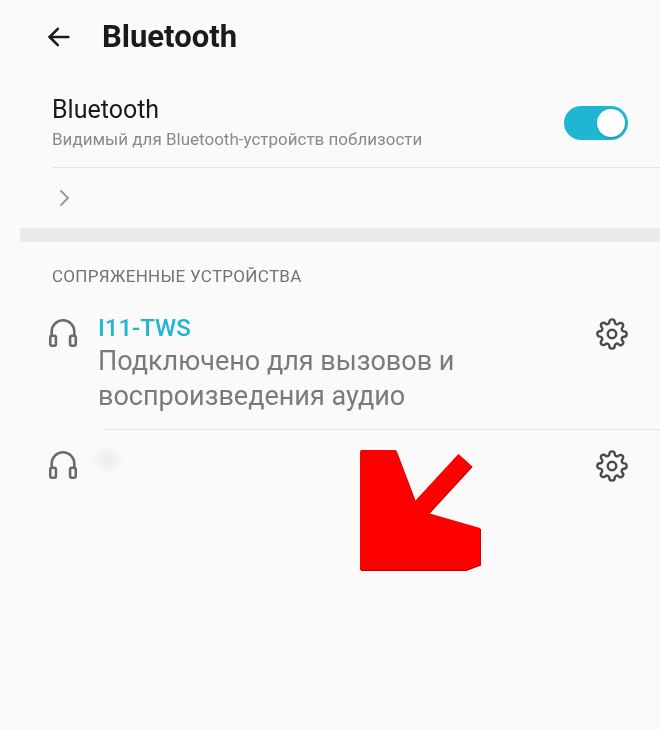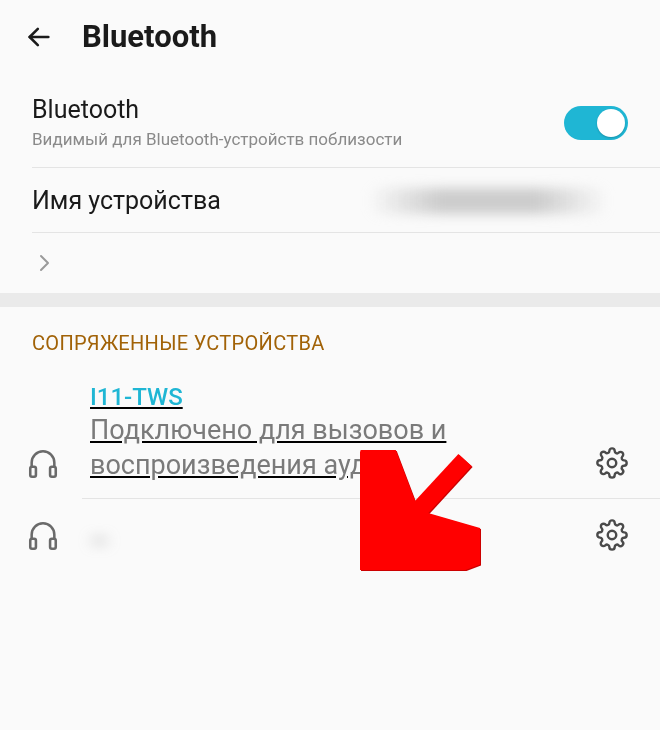--- a/index.html
+++ b/index.html
@@ -8,20 +8,21 @@
       background: #f5f5f5;
       width: 660px;
       height: 730px;
       overflow: hidden;
       position: relative;
     }
     .screen {
       background: #fafafa;
       width: 100%;
       height: 100%;
+      padding-left: 20px;
     }
     .header {
       display: flex;
       align-items: center;
       padding: 18px 24px 22px 24px;
       gap: 28px;
     }
     .header .title {
       font-size: 31px;
       font-weight: 700;
@@ -98,32 +99,31 @@
       max-width: 240px;
       margin-left:auto;
     }
 
     .section-gap {
       height: 14px;
       background: #eaeaea;
     }
     .section-header {
       padding: 24px 32px 12px 32px;
-      font-size: 20px;
-      color: #a16207;
+      font-size: 17px;
+      color: #737373;
       letter-spacing: 0.3px;
     }
 
     .device-row {
       display:flex;
-      align-items:flex-end;
+      align-items:flex-start;
       padding: 16px 28px 16px 24px;
-      gap: 28px;
-      position: relative;
-      text-decoration: underline;
+      gap: 16px;
+      position: relative;
     }
     .device-row.border::after {
       content:"";
       position:absolute;
       left:82px; right:0; bottom:0;
       height:1px;
       background:#e4e4e4;
     }
     .device-icon {
       width: 38px;
@@ -189,24 +189,20 @@
   <div class="row border">
     <div class="row-text">
       <div class="row-title">Bluetooth</div>
       <div class="row-sub">Видимый для Bluetooth-устройств поблизости</div>
     </div>
     <div class="toggle">
       <div class="knob"></div>
     </div>
   </div>
 
-  <div class="row border">
-    <div class="row-title">Имя устройства</div>
-    <div class="device-name-value"></div>
-  </div>
 
   <div class="row">
     <div class="chevron">
       <svg viewBox="0 0 24 24" fill="none" stroke-width="2" stroke-linecap="round" stroke-linejoin="round">
         <polyline points="9,5 16,12 9,19"></polyline>
       </svg>
     </div>
   </div>
 
   <div class="section-gap"></div>

